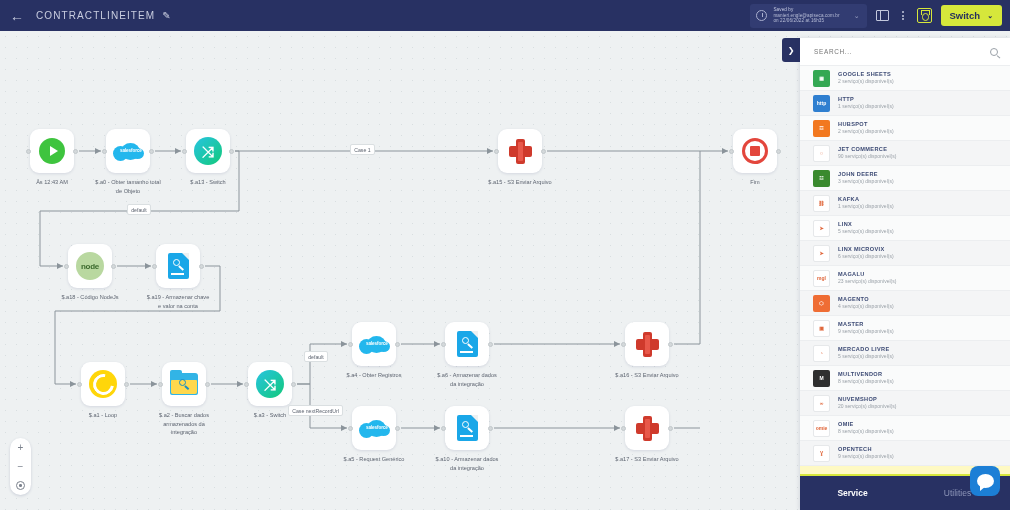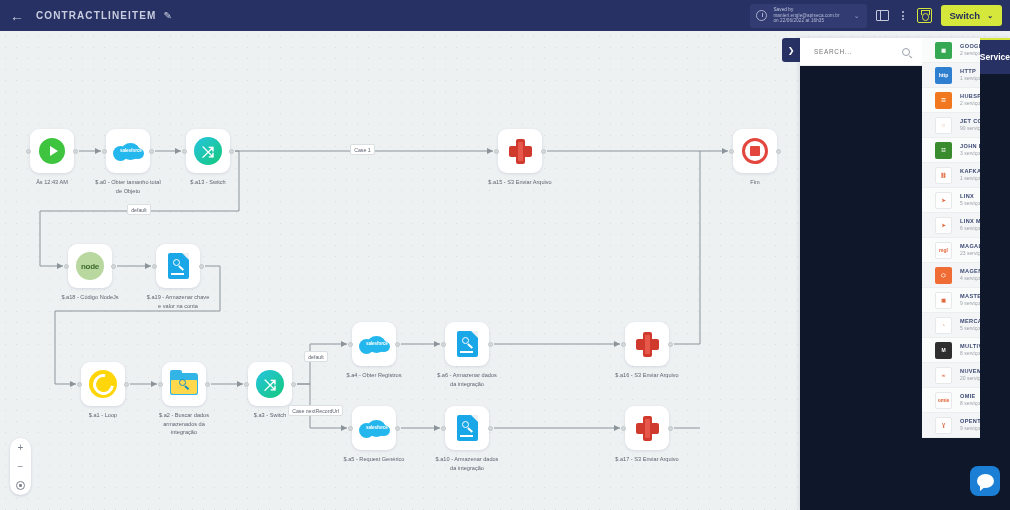--- a/index.html
+++ b/index.html
@@ -15,21 +15,21 @@
   .topbar {
     position: absolute; left: 0; top: 0; width: 1010px; height: 31px;
     background: #283163; display: flex; align-items: center;
     padding: 0 8px 0 10px;
   }
   .back-arrow {
     color: #c9cde0; font-size: 14px; line-height: 1; margin-right: 12px;
     cursor: pointer; width: 14px; text-align: center;
   }
   .doc-title {
-    color: #c9cde0; font-size: 10px; letter-spacing: 1.1px; font-weight: 700;
+    color: #c9cde0; font-size: 10px; letter-spacing: 1.1px; font-weight: 400;
   }
   .edit-pencil {
     margin-left: 7px; font-size: 10px; color: #cfd3e4; cursor: pointer;
     display: inline-block; transform: rotate(0deg);
   }
   .topbar-right {
     margin-left: auto; display: flex; align-items: center; gap: 9px;
   }
   .saved-chip {
     display: flex; align-items: center; gap: 6px;
@@ -238,22 +238,22 @@
     position: relative;
   }
   .zoomctl .reset::after {
     content: ""; position: absolute; left: 2.3px; top: 2.3px;
     width: 2.6px; height: 2.6px; background: #7b828d; border-radius: 50%;
   }
 
   
   .rpanel {
     position: absolute; right: 0; top: 38px; width: 210px; height: 472px;
-    background: #0f172a; box-shadow: -1px 0 4px rgba(40,49,99,.12);
-    display: flex; flex-direction: row;
+    background: #fef9c3; box-shadow: -1px 0 4px rgba(40,49,99,.12);
+    display: flex; flex-direction: column;
   }
   .rp-search {
     height: 28px; background: #fff; display: flex; align-items: center;
     padding: 0 12px 0 14px; border-bottom: 1px solid #eceef0; flex: 0 0 auto;
   }
   .rp-search input {
     flex: 1; border: none; outline: none; font-size: 6.4px; color: #7b828d;
     letter-spacing: .7px; font-family: inherit; background: transparent;
   }
   .search-glass {
@@ -693,20 +693,21 @@
         <div class="rp-item">
           <div class="rp-ico" style="background:#ffffff;color:#e0663a;border:1px solid #e6e8ea">Ɣ</div>
           <div class="rp-txt">
             <div class="rp-name">OPENTECH</div>
             <div class="rp-sub">9 serviço(s) disponível(s)</div>
           </div>
         </div>
       </div>
     <div class="rp-tabs" id="rp-tabs">
         <div class="rp-tab active">Service</div>
+        <div class="rp-tab">Utilities</div>
       </div>
   </div>
 
   <div class="chat-bubble">
     <div class="b"></div>
   </div>
 
 </div>
 
 </body></html>

